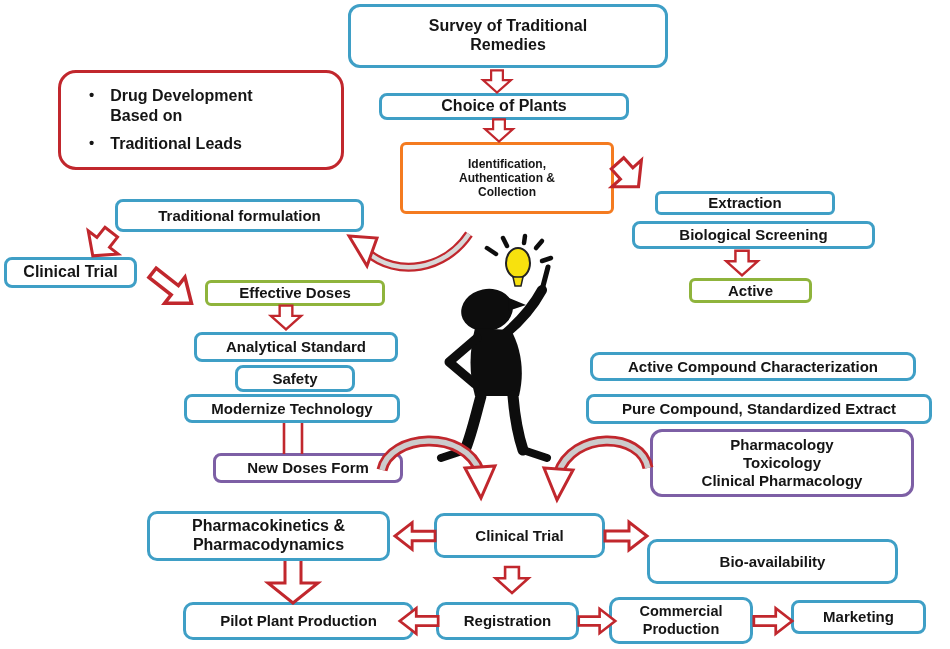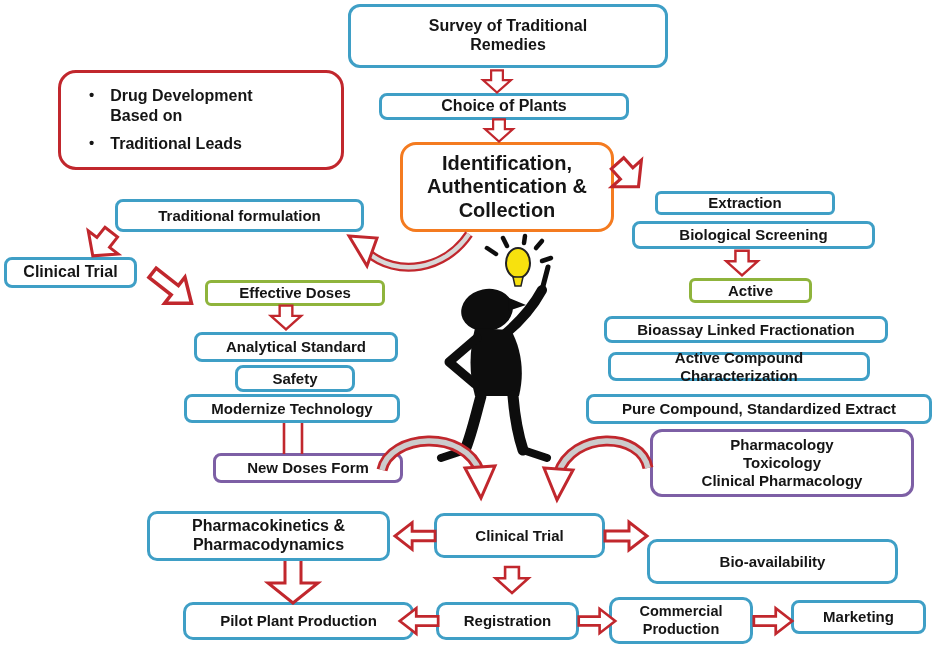--- a/index.html
+++ b/index.html
@@ -39,21 +39,21 @@
     <div class="note-row">
       <span class="note-bullet">•</span>
       <span class="note-text" style="width:190px;">Drug Development Based on</span>
     </div>
     <div class="note-row">
       <span class="note-bullet">•</span>
       <span class="note-text">Traditional Leads</span>
     </div>
   </div>
 
-  <div class="box b-orange" style="left:400px;top:142px;width:214px;height:90px;border-radius:16px;font-size:20px;">Identification,
+  <div class="box b-orange" style="left:400px;top:142px;width:214px;height:72px;border-radius:6px;font-size:12px;">Identification,
 Authentication &amp;
 Collection</div>
 
   <div class="box b-blue" style="left:115px;top:199px;width:249px;height:33px;">Traditional formulation</div>
 
   <div class="box b-blue" style="left:4px;top:257px;width:133px;height:31px;font-size:16px;">Clinical Trial</div>
 
   <div class="box b-green" style="left:205px;top:280px;width:180px;height:26px;border-radius:6px;">Effective Doses</div>
 
   <div class="box b-blue" style="left:194px;top:332px;width:204px;height:30px;">Analytical Standard</div>
@@ -63,23 +63,22 @@
   <div class="box b-blue" style="left:184px;top:394px;width:216px;height:29px;">Modernize Technology</div>
 
   <div class="box b-purple" style="left:197px;top:453px;width:190px;height:30px;">New Doses Form</div>
 
   <div class="box b-blue" style="left:655px;top:191px;width:180px;height:24px;border-radius:6px;text-align:center;">Extraction</div>
 
   <div class="box b-blue" style="left:632px;top:221px;width:243px;height:28px;">Biological Screening</div>
 
   <div class="box b-green" style="left:689px;top:278px;width:123px;height:25px;border-radius:6px;">Active</div>
 
-  <div class="box b-blue" style="left:604px;top:316px;width:284px;height:27px;">Bioassay Linked Fractionation</div>
-
-  <div class="box b-blue" style="left:608px;top:352px;width:262px;height:29px;">Active Compound Characterization</div>
+
+  <div class="box b-blue" style="left:590px;top:352px;width:326px;height:29px;border-radius:9px;">Active Compound Characterization</div>
 
   <div class="box b-blue" style="left:586px;top:394px;width:346px;height:30px;">Pure Compound, Standardized Extract</div>
 
   <div class="box b-purple" style="left:634px;top:429px;width:264px;height:68px;border-radius:12px;">Pharmacology
 Toxicology
 Clinical Pharmacology</div>
 
   <div class="box b-blue" style="left:147px;top:511px;width:243px;height:50px;border-radius:10px;font-size:16px;">Pharmacokinetics &amp;
 Pharmacodynamics</div>
 

